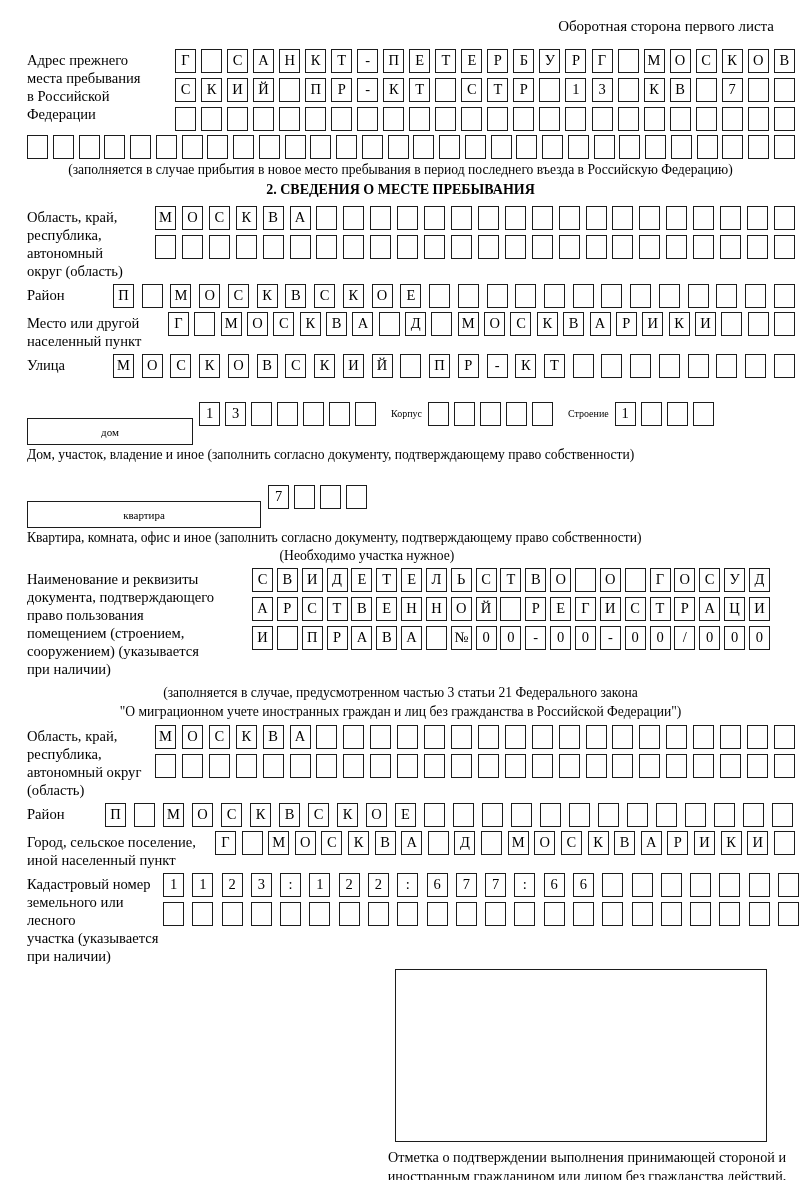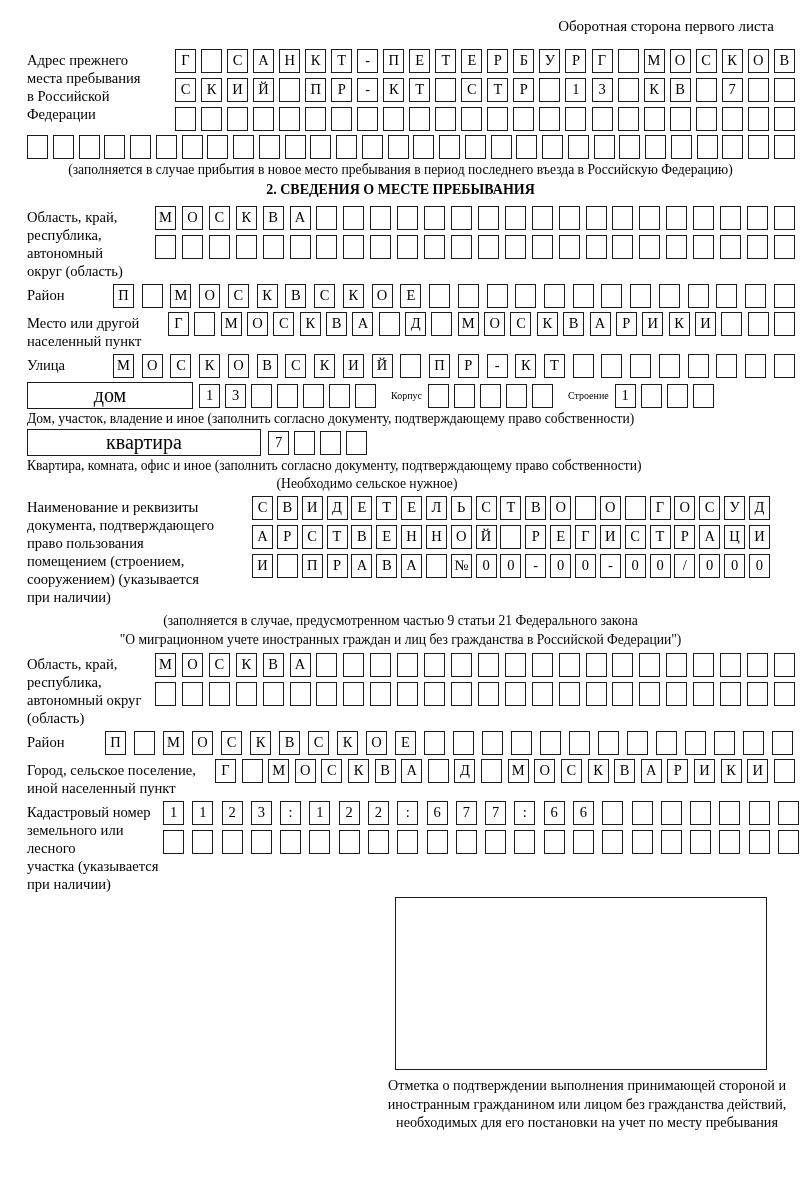--- a/index.html
+++ b/index.html
@@ -21,21 +21,21 @@
   .sec-title{text-align:center;font-weight:bold;font-size:14px;line-height:20px;margin:2px 0 6px;}
   .w-region .label{flex:0 0 128px;}
   .w-region .grid{width:640px;}
   .w-district .label{flex:0 0 86px;}
   .w-district .grid{width:682px;}
   .w-city1 .label{flex:0 0 141px;}
   .w-city1 .grid{width:627px;}
   .w-street .label{flex:0 0 86px;}
   .w-street .grid{width:682px;}
   .inline-row{display:flex;align-items:center;margin-bottom:1px;}
-  .type-box{box-sizing:border-box;border:1.7px solid #1c1c1c;height:27px;display:flex;align-items:center;justify-content:center;font-size:20px;}
+  .type-box{box-sizing:border-box;border:1.7px solid #1c1c1c;height:27px;display:flex;align-items:center;justify-content:center;font-size:11px;margin-top:36px;}
   .house-box{width:166px;}
   .apt-box{width:234px;}
   .sm-label{font-size:10px;margin:0 6px 0 15px;}
   .stay-row{display:flex;align-items:center;font-size:15px;margin-bottom:1px;}
   .checkbox{box-sizing:border-box;width:21px;height:25px;border:1.8px solid #1c1c1c;text-align:center;font-size:15px;line-height:21px;flex:0 0 21px;}
   .stay-note{font-size:13.6px;text-align:center;width:270px;margin-left:205px;margin-bottom:4px;}
   .w-doc{margin-top:2px;margin-bottom:6px;}
   .w-doc .label{flex:0 0 225px;}
   .w-doc .grid{width:518px;}
   .actual-title{text-align:center;font-weight:bold;font-size:15.2px;line-height:20px;margin:6px 0 4px;}
@@ -370,21 +370,21 @@
     <div class="type-box apt-box">квартира</div>
     <div class="igrid" style="margin-left:7px;">
         <div class="cell">7</div>
         <div class="cell"></div>
         <div class="cell"></div>
         <div class="cell"></div>
       </div>
   </div>
   <div class="note-l">Квартира, комната, офис и иное (заполнить согласно документу, подтверждающему право собственности)</div>
 
-  <div class="stay-note">(Необходимо сельское нужное)</div>
+  <div class="stay-note">(Необходимо участка нужное)</div>
 
   <div class="field w-doc">
     <div class="label">Наименование и реквизиты
 документа, подтверждающего
 право пользования
 помещением (строением,
 сооружением) (указывается
 при наличии)</div>
     <div class="grids">
       <div class="grid">
@@ -452,21 +452,21 @@
           <div class="cell">0</div>
           <div class="cell">0</div>
           <div class="cell">/</div>
           <div class="cell">0</div>
           <div class="cell">0</div>
           <div class="cell">0</div>
         </div>
     </div>
   </div>
 
-  <div class="note-c">(заполняется в случае, предусмотренном частью 9 статьи 21 Федерального закона</div>
+  <div class="note-c">(заполняется в случае, предусмотренном частью 3 статьи 21 Федерального закона</div>
   <div class="note-c" style="margin-bottom:5px;">"О миграционном учете иностранных граждан и лиц без гражданства в Российской Федерации")</div>
 
   <div class="field w-region2">
     <div class="label">Область, край,
 республика,
 автономный округ
 (область)</div>
     <div class="grids">
       <div class="grid">
           <div class="cell">М</div>

